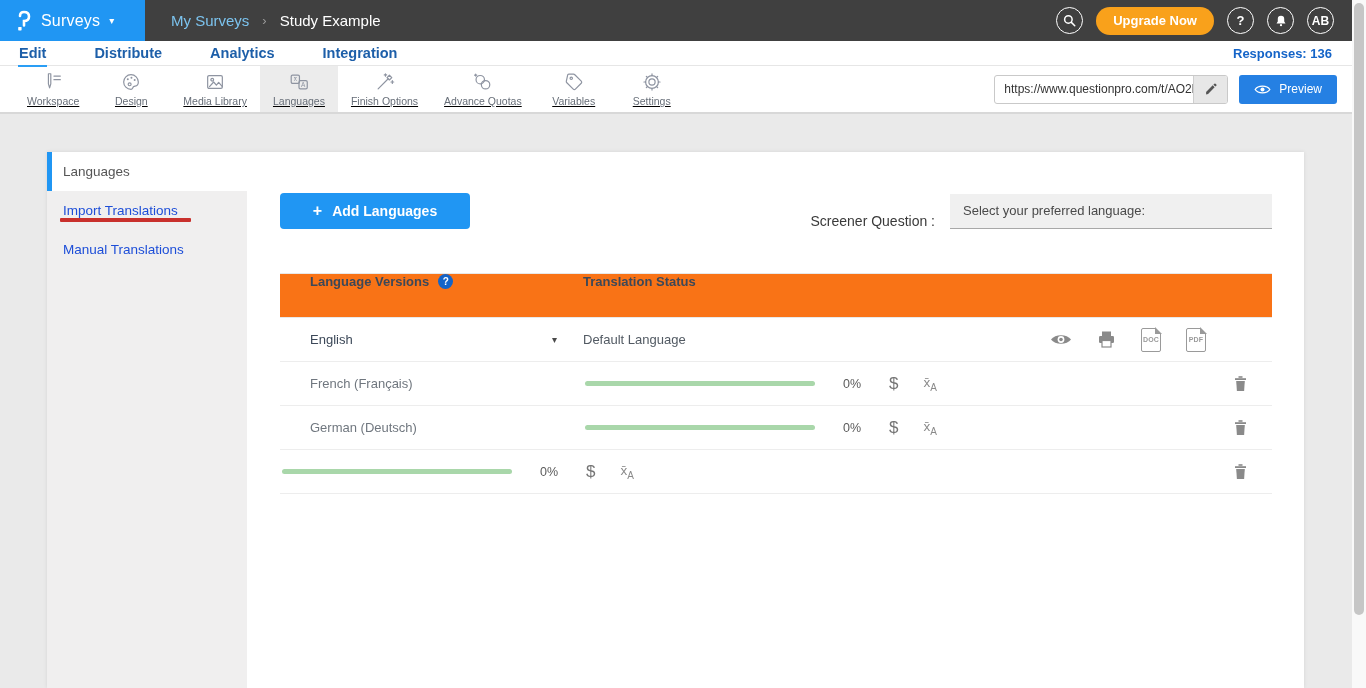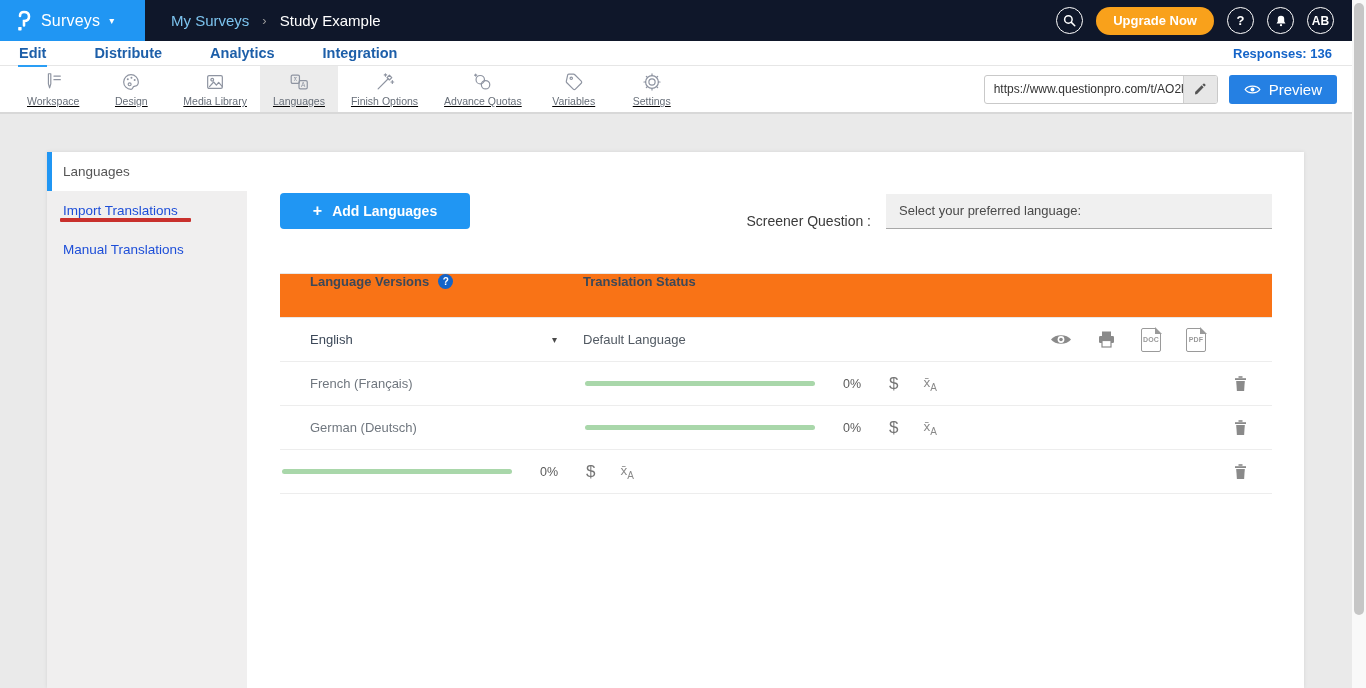--- a/index.html
+++ b/index.html
@@ -1,20 +1,20 @@
 <!DOCTYPE html>
 <html><head>
 <meta charset="utf-8">
 <style>
   * { box-sizing: border-box; margin: 0; padding: 0; }
   html,body { width:1366px; height:688px; overflow:hidden; }
   body { font-family:"Liberation Sans", sans-serif; background:#eaeaea; position:relative; }
 
   
-  .topbar { height:41px; background:#0f172a; display:flex; align-items:center; }
+  .topbar { height:41px; background:#404040; display:flex; align-items:center; }
   .logo-box { width:145px; height:41px; background:#2096f3; display:flex; align-items:center; padding-left:15px; cursor:pointer; flex-shrink:0; }
   .logo-mark { margin-right:9px; }
   .product-name { color:#fff; font-size:16px; letter-spacing:.2px; }
   .logo-caret { color:#fff; font-size:10px; margin-left:9px; }
   .breadcrumb { margin-left:26px; display:flex; align-items:center; font-size:15px; }
   .crumb-link { color:#7cc3ee; cursor:pointer; }
   .crumb-sep { color:#9b9b9b; margin:0 13px; font-size:13px; }
   .crumb-current { color:#fff; }
   .topbar-right { margin-left:auto; display:flex; align-items:center; gap:13px; padding-right:32px; }
   .circle-btn { width:27px; height:27px; border:1.7px solid #fff; border-radius:50%; display:flex; align-items:center; justify-content:center; color:#fff; font-size:13px; font-weight:bold; cursor:pointer; flex-shrink:0; }
@@ -29,37 +29,37 @@
   
   .toolbar { height:48px; background:#fff; border-bottom:2px solid #d8d8d8; display:flex; align-items:stretch; padding-left:14px; }
   .tool-item { padding:0 13px; min-width:78px; display:flex; flex-direction:column; align-items:center; justify-content:center; gap:2px; cursor:pointer;text-decoration:underline; }
   .tool-item.active { background:#ececec; }
   .tool-label { font-size:10.5px; color:#676e78; white-space:nowrap; }
   .tool-ic { stroke:#8e94a1; fill:none; stroke-width:1.3; stroke-linecap:round; stroke-linejoin:round; }
   .toolbar-right { margin-left:auto; display:flex; align-items:center; gap:11px; padding-right:29px; }
   .url-group { display:flex; align-items:stretch; border:1px solid #c9c9c9; border-radius:3px; overflow:hidden; height:29px; background:#fff; }
   .url-text { width:198px; padding:0 9px; font-size:12px; color:#333; white-space:nowrap; overflow:hidden; display:flex; align-items:center; }
   .url-edit { width:34px; background:#e7e7e7; border-left:1px solid #cfcfcf; display:flex; align-items:center; justify-content:center; cursor:pointer; }
-  .preview-btn { height:29px; background:#2580e3; color:#fff; border:none; border-radius:3px; padding:0 15px; display:flex; align-items:center; gap:8px; font-size:15px; cursor:pointer; font-family:inherit; }
+  .preview-btn { height:29px; background:#2580e3; color:#fff; border:none; border-radius:3px; padding:0 15px; display:flex; align-items:center; gap:8px; font-size:12px; cursor:pointer; font-family:inherit; }
 
   
   .content { position:absolute; top:126px; left:0; right:0; bottom:0; background:#eaeaea; }
   .card { position:absolute; left:47px; top:26px; width:1257px; bottom:0; background:#fff; display:flex; box-shadow:0 0 4px rgba(0,0,0,.09); }
   .sidebar { width:200px; background:#f0efef; flex-shrink:0; padding-top:0; }
   .side-item { height:39px; display:flex; align-items:center; padding-left:16px; font-size:13.5px; color:#1d4ed8; position:relative; cursor:pointer; }
   .side-item.active { background:#fff; border-left:5px solid #2096f3; padding-left:11px; color:#555; }
   .red-underline { position:absolute; left:13px; top:27px; width:131px; height:4px; background:#c9302c; border-radius:1px; }
 
   .main { flex:1; padding:0 32px 0 33px; }
   .main-top { margin-top:41px; display:flex; align-items:center; justify-content:space-between; }
   .add-btn { width:190px; height:36px; background:#2096f3; border:none; border-radius:4px; color:#fff; font-size:14px; font-weight:bold; display:flex; align-items:center; justify-content:center; gap:10px; cursor:pointer; font-family:inherit; }
   .add-plus { font-size:16px; font-weight:bold; }
   .screener { display:flex; align-items:flex-end; }
   .screener-label { font-size:14px; color:#3a3a3a; margin-right:15px; }
-  .screener-select { width:386px; height:35px; background:#f0f0f0; border-bottom:1px solid #a8a8a8; display:flex; align-items:center; padding-left:13px; font-size:13px; color:#4a4a4a; cursor:pointer; }
+  .screener-select { width:322px; height:35px; background:#f0f0f0; border-bottom:1px solid #a8a8a8; display:flex; align-items:center; padding-left:13px; font-size:13px; color:#4a4a4a; cursor:pointer; }
 
   
   .table { margin-top:44px; }
   .t-head { height:45px; background:#f97316; border-top:1px solid #e8e8e8; border-bottom:1px solid #e8e8e8; display:flex; align-items:flex-start; font-weight:bold; font-size:13px; color:#3c4858; }
   .col-name { width:303px; padding-left:30px; display:flex; align-items:center; flex-shrink:0; }
   .col-status { flex:1; display:flex; align-items:center; min-width:0; }
   .help-badge { width:15px; height:15px; border-radius:50%; background:#1464c8; color:#fff; font-size:10px; font-weight:bold; display:flex; align-items:center; justify-content:center; margin-left:9px; cursor:pointer; }
   .t-row { height:44px; border-bottom:1px solid #ededed; display:flex; align-items:center; font-size:13px; }
   .name-default { color:#3c4858; }
   .name-lang { color:#70777f; }

